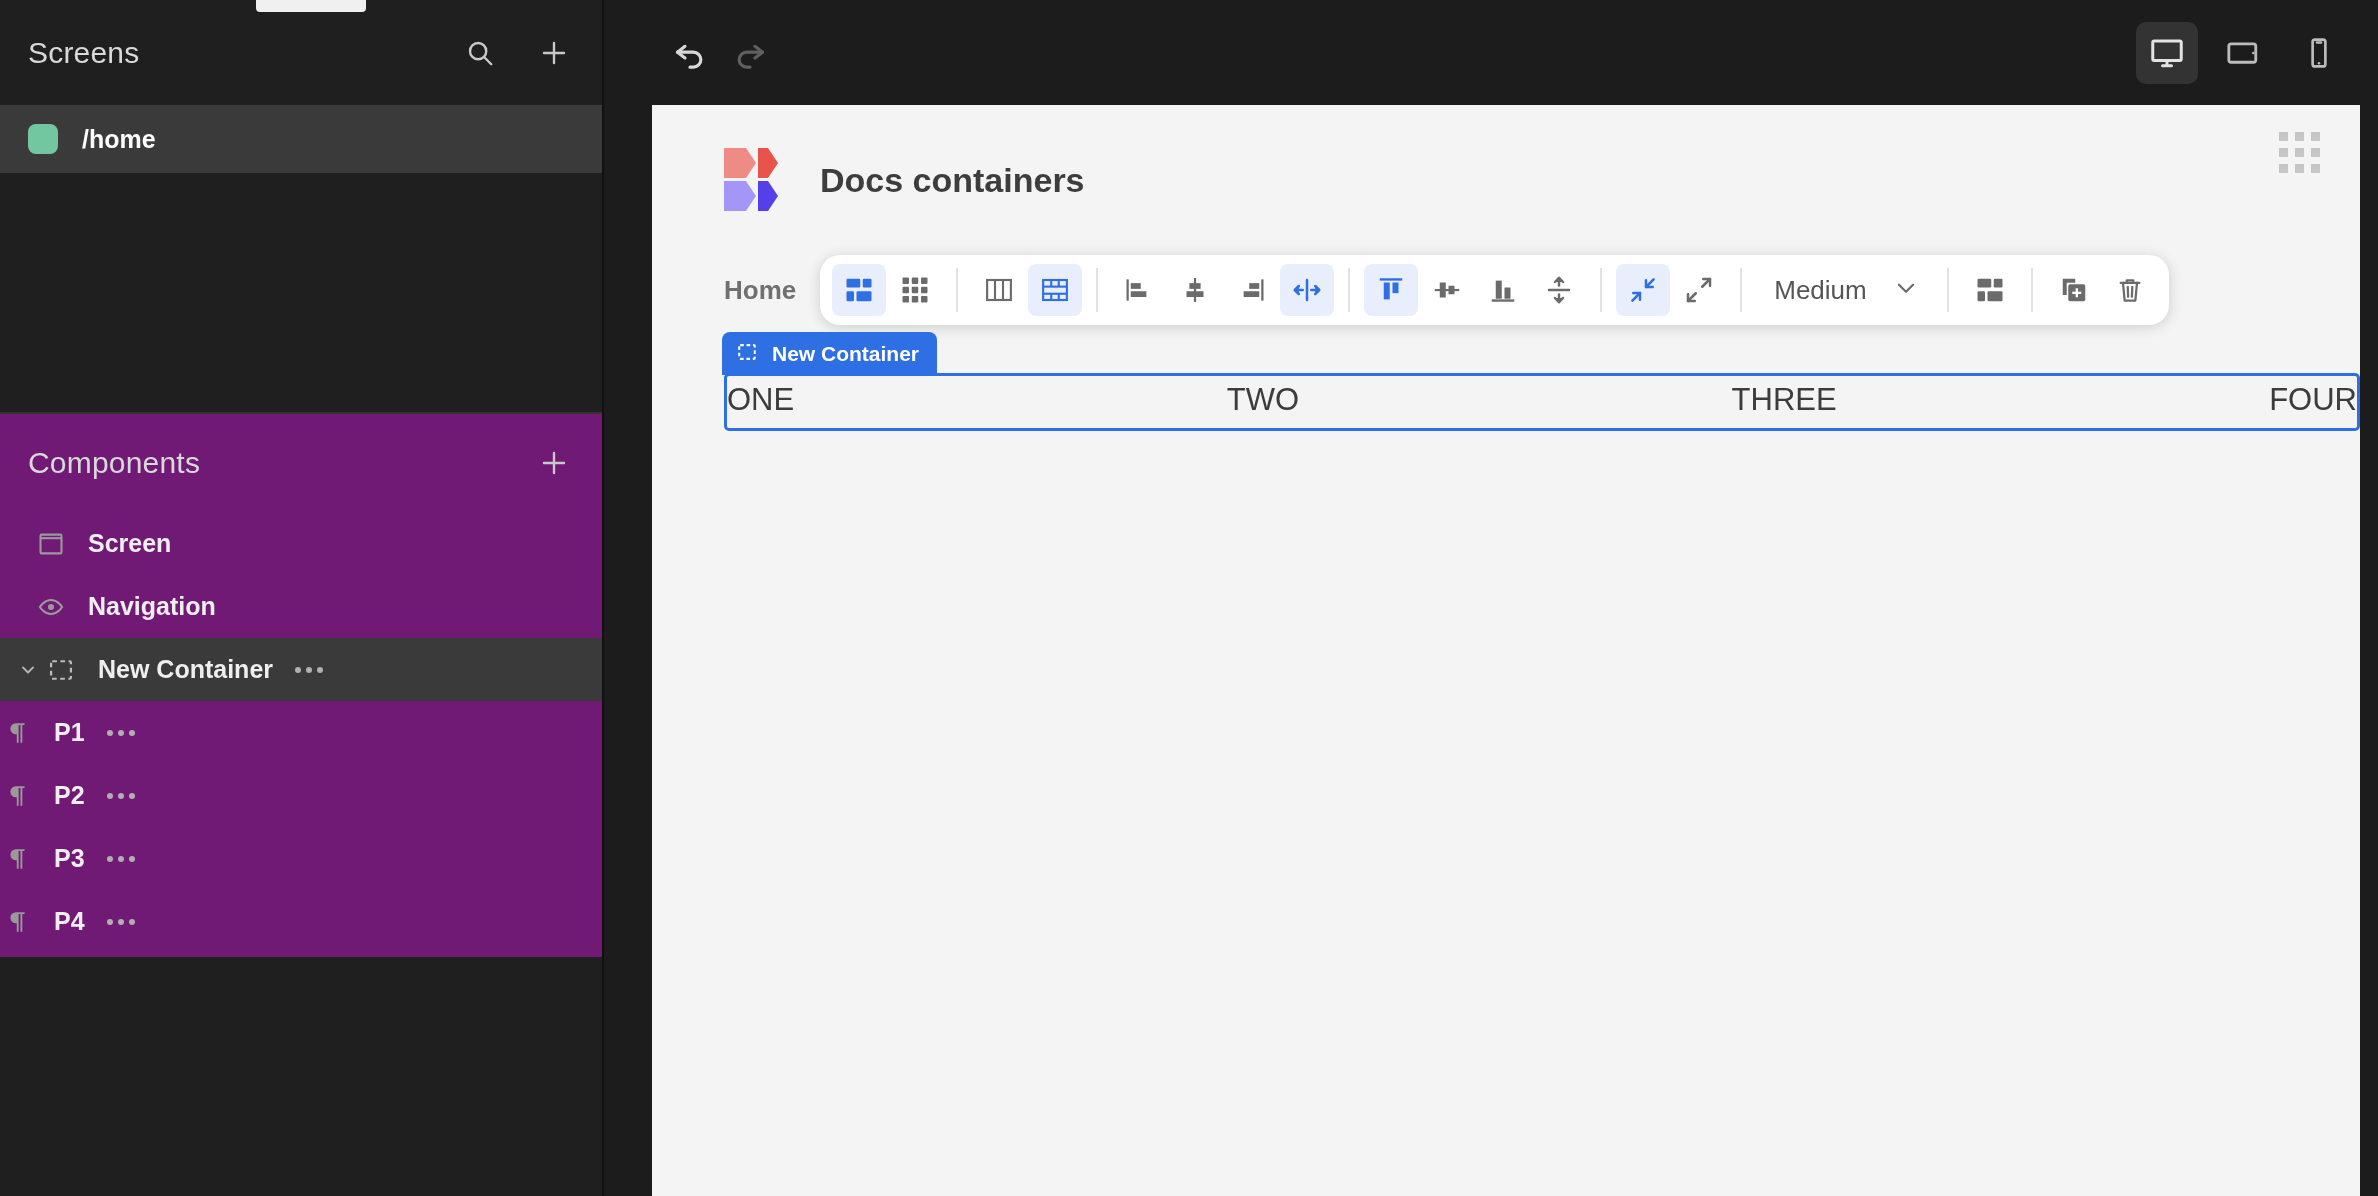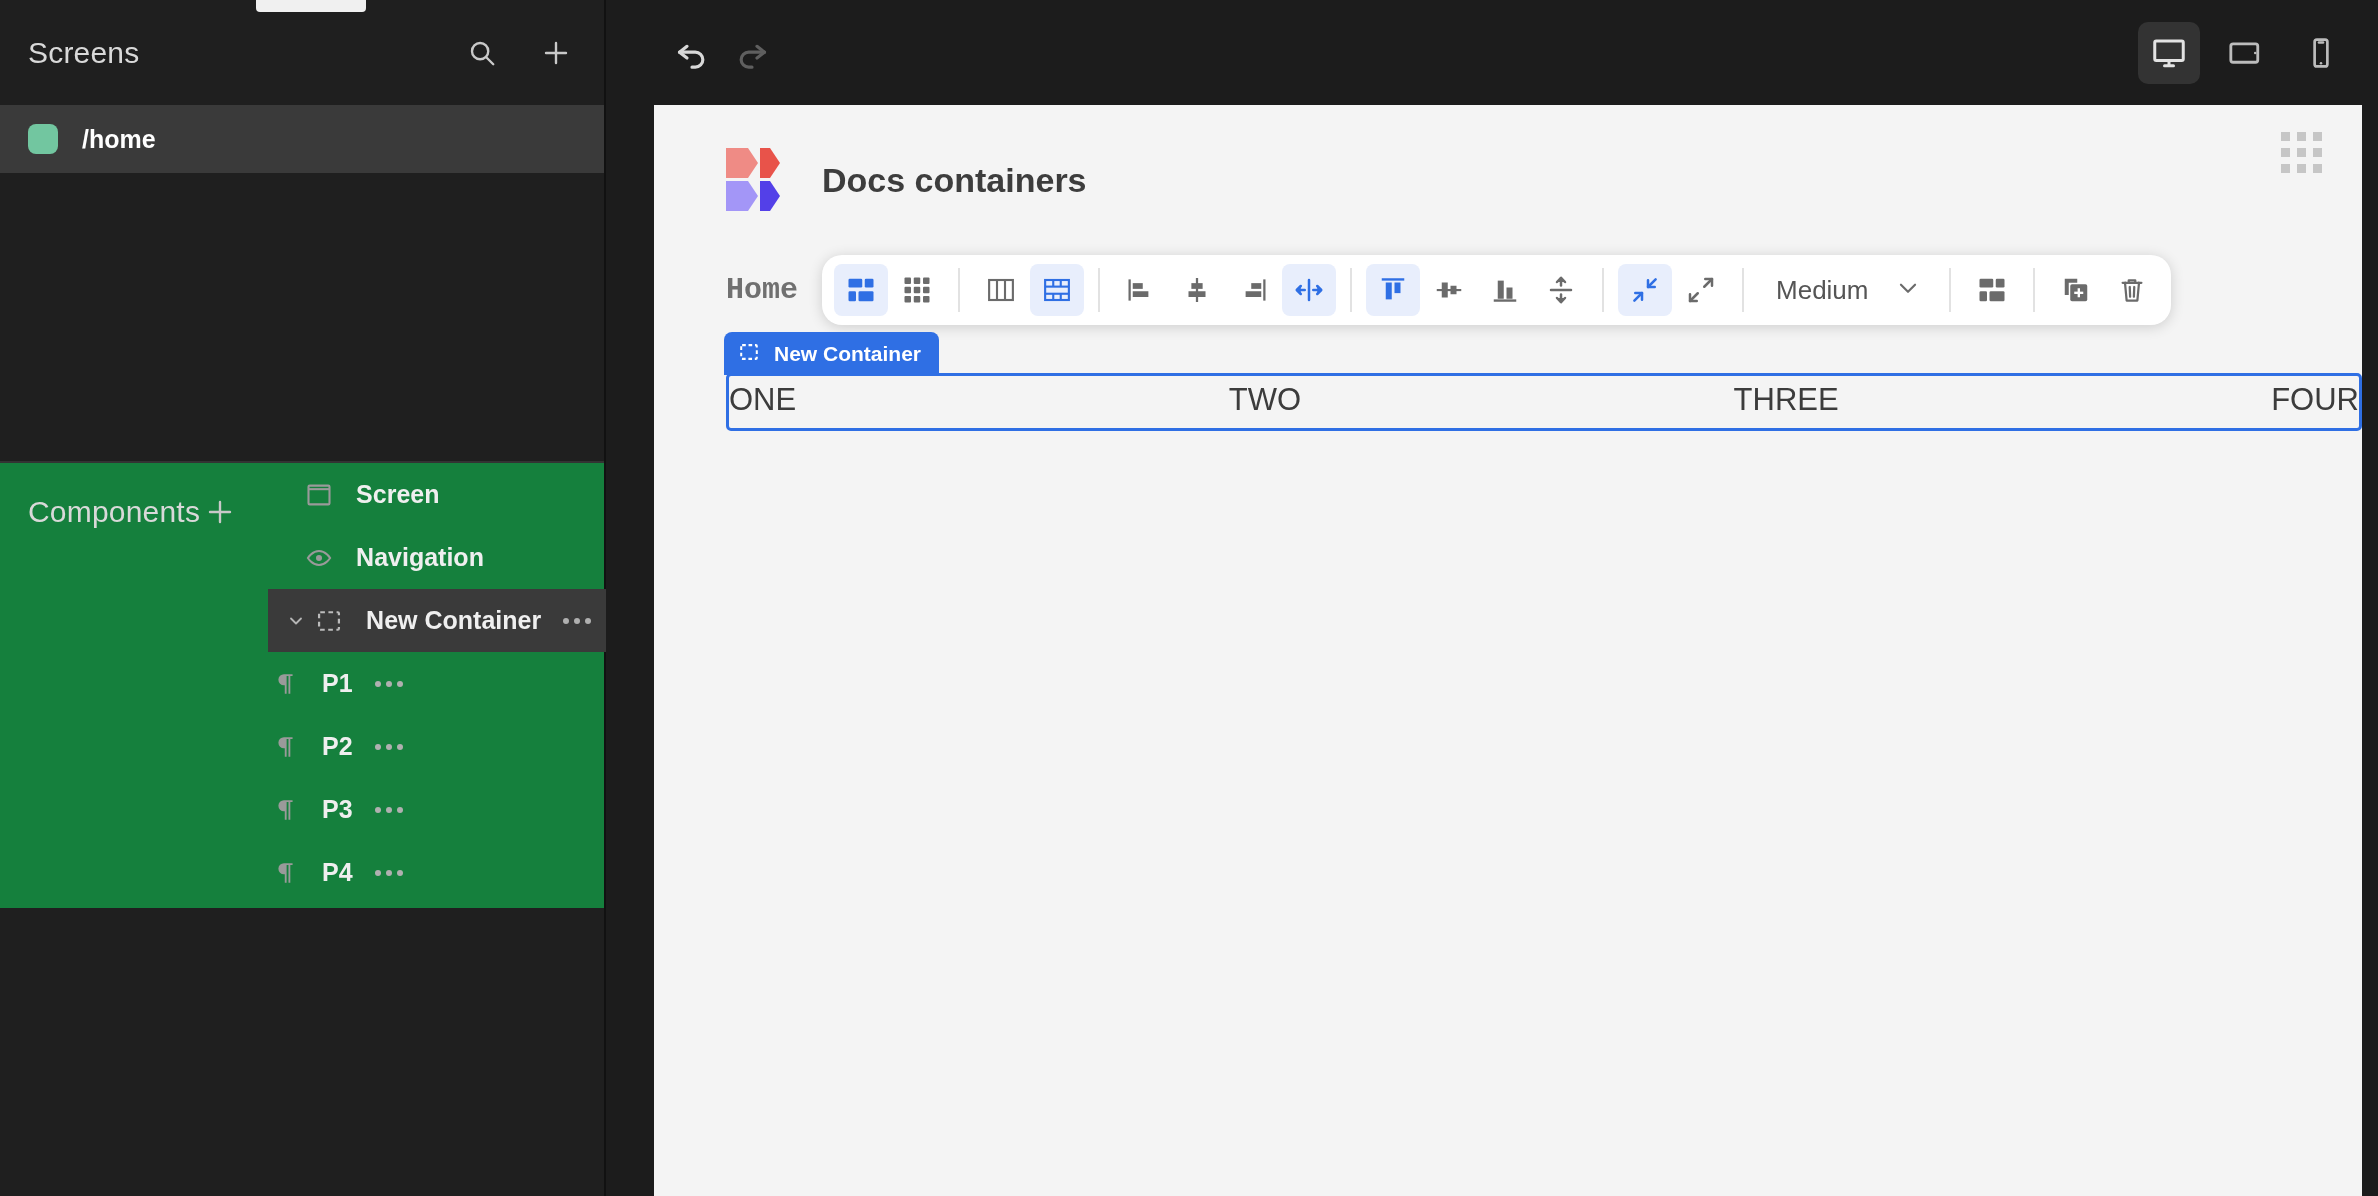--- a/index.html
+++ b/index.html
@@ -36,21 +36,21 @@
   .screen-row {
     height: 68px; display: flex; align-items: center; padding: 0 28px;
     background: #3a3a3a; cursor: pointer;
   }
   .screen-dot { width: 30px; height: 30px; border-radius: 8px; background: #72c6a0; flex: 0 0 30px; }
   .screen-label { color: #fff; font-size: 25px; font-weight: bold; margin-left: 24px; }
   .screens-fill { flex: 1 1 auto; background:#1f1f1f; }
 
   .divider-h { height: 2px; background: #333; }
 
-  .components-panel { flex: 0 0 auto; background: #15803d; display: flex; }
+  .components-panel { flex: 0 0 auto; background: #701a75; display: flex; flex-direction: column; }
   .components-head { height: 98px; display: flex; align-items: center; padding: 0 28px; }
 
   .tree { padding-bottom: 4px; }
   .tree-row {
     height: 63px; display: flex; align-items: center; cursor: pointer; padding-right: 16px;
   }
   .tree-row.lvl0 { padding-left: 34px; }
   .tree-row.lvl0.has-chevron { padding-left: 12px; }
   .tree-row.lvl1 { }
   .tree-row.selected { background: #3a3a3a; }
@@ -77,21 +77,21 @@
     background: #f4f4f4; height: 100%; width: 100%; position: relative; overflow: hidden;
   }
   .canvas-dots { position: absolute; right: 40px; top: 27px; display: grid; grid-template-columns: repeat(3, 9px); gap: 7px; }
   .canvas-dots i { width: 9px; height: 9px; background: #c6c6c6; display: block; }
 
   .brand { display: flex; align-items: center; gap: 28px; padding: 42px 0 0 72px; }
   .brand-logo { width: 68px; height: 66px; display: grid; grid-template-columns: 1fr 1fr; grid-template-rows: 1fr 1fr; gap: 3px; }
   .brand-title { color: #3d3d3d; font-size: 34px; font-weight: bold; }
 
   .row-toolbar { display: flex; align-items: center; padding: 42px 0 0 72px; }
-  .breadcrumb { color: #707070; font-size: 30px; font-weight: bold; margin-right: 24px; font-family: Liberation Mono, monospace; }
+  .breadcrumb { color: #707070; font-size: 26px; font-weight: bold; margin-right: 24px; }
 
   .toolbar {
     background: #fff; border-radius: 20px; box-shadow: 0 2px 14px rgba(0,0,0,.16);
     display: flex; align-items: center; padding: 9px 12px; gap: 2px; height: 70px;
   }
   .tb-btn {
     width: 54px; height: 52px; border-radius: 8px; display: flex;
     align-items: center; justify-content: center; cursor: pointer; flex: 0 0 auto;
   }
   .tb-btn.on { background: #e8eefc; }

